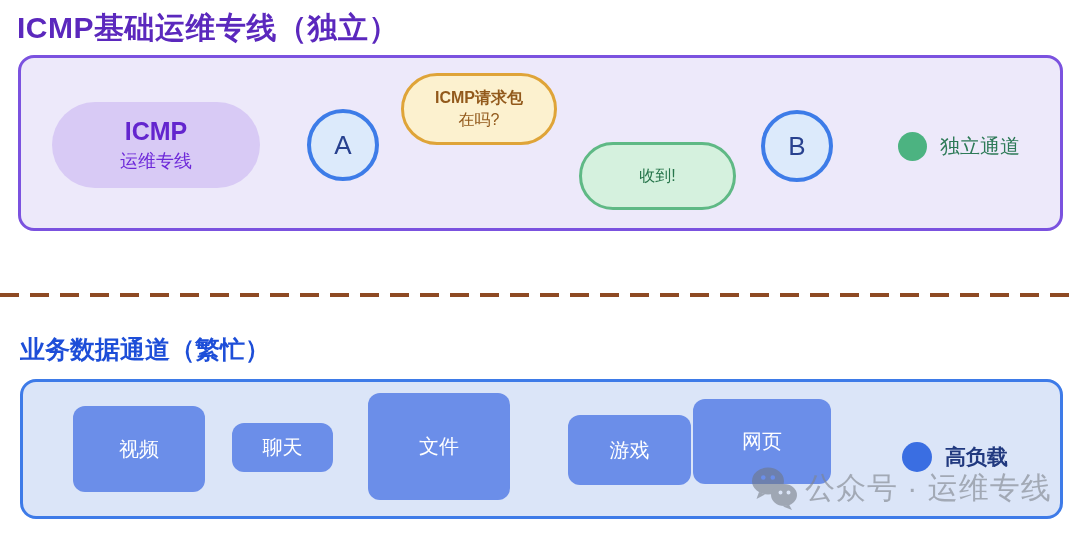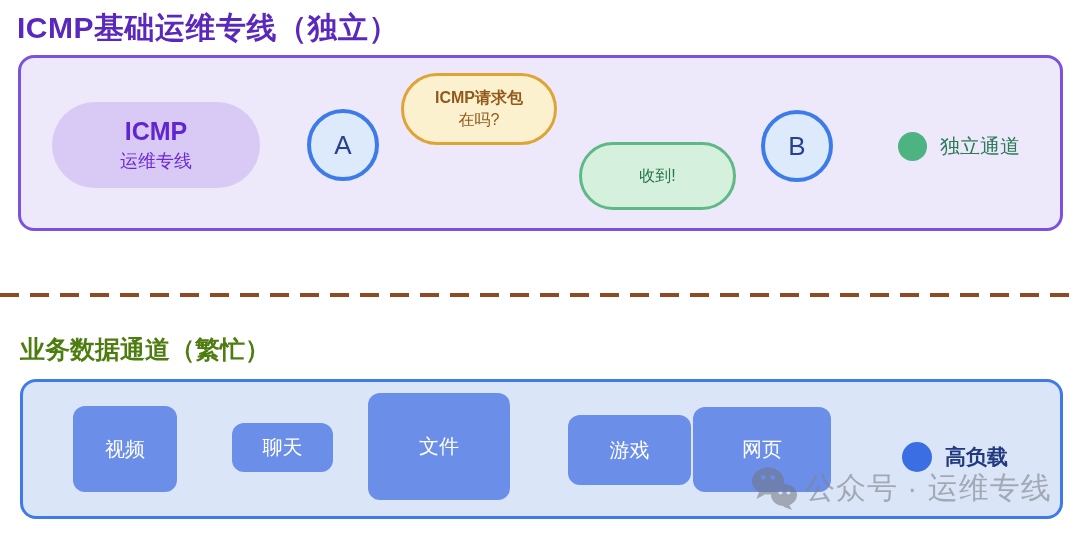--- a/index.html
+++ b/index.html
@@ -72,40 +72,40 @@
   
   .divider {
     position: absolute; left: 0; top: 293px;
     width: 1080px; height: 4px;
     background: repeating-linear-gradient(90deg, #8e4a23 0 19px, transparent 19px 30px);
   }
 
   
   .title2 {
     position: absolute; left: 20px; top: 333px;
-    font-size: 25px; font-weight: 600; color: #4d7c0f;
+    font-size: 25px; font-weight: 600; color: #1d4ed8;
   }
   .panel2 {
     position: absolute; left: 20px; top: 379px;
     width: 1043px; height: 140px;
     background: #dbe5f8;
     border: 3px solid #3e7be8;
     border-radius: 16px;
   }
   .bbox {
     position: absolute;
     background: #6b8ee9; border-radius: 12px;
     display: flex; align-items: center; justify-content: center;
     color: #ffffff; font-size: 20px;
   }
-  .bbox-video { left: 50px;  top: 24px; width: 104px; height: 86px; font-family: Liberation Mono, monospace; }
+  .bbox-video { left: 50px;  top: 24px; width: 132px; height: 86px; font-family: Liberation Mono, monospace; }
   .bbox-chat  { left: 209px; top: 41px; width: 101px; height: 49px; }
   .bbox-file  { left: 345px; top: 11px; width: 142px; height: 107px; }
   .bbox-game  { left: 545px; top: 33px; width: 123px; height: 70px; }
-  .bbox-web   { left: 670px; top: 25px; width: 138px; height: 85px; }
+  .bbox-web   { left: 670px; top: 17px; width: 138px; height: 85px; }
 
   .legend-blue { left: 879px; top: 60px; gap: 13px; }
   .dot-blue { width: 30px; height: 30px; background: #3a6ee2; }
   .legend-text-blue { font-size: 21px; font-weight: 600; color: #21397f; }
 
   
   .watermark {
     position: absolute; left: 726px; top: 84px;
     display: flex; align-items: center; gap: 6px;
     z-index: 5;

